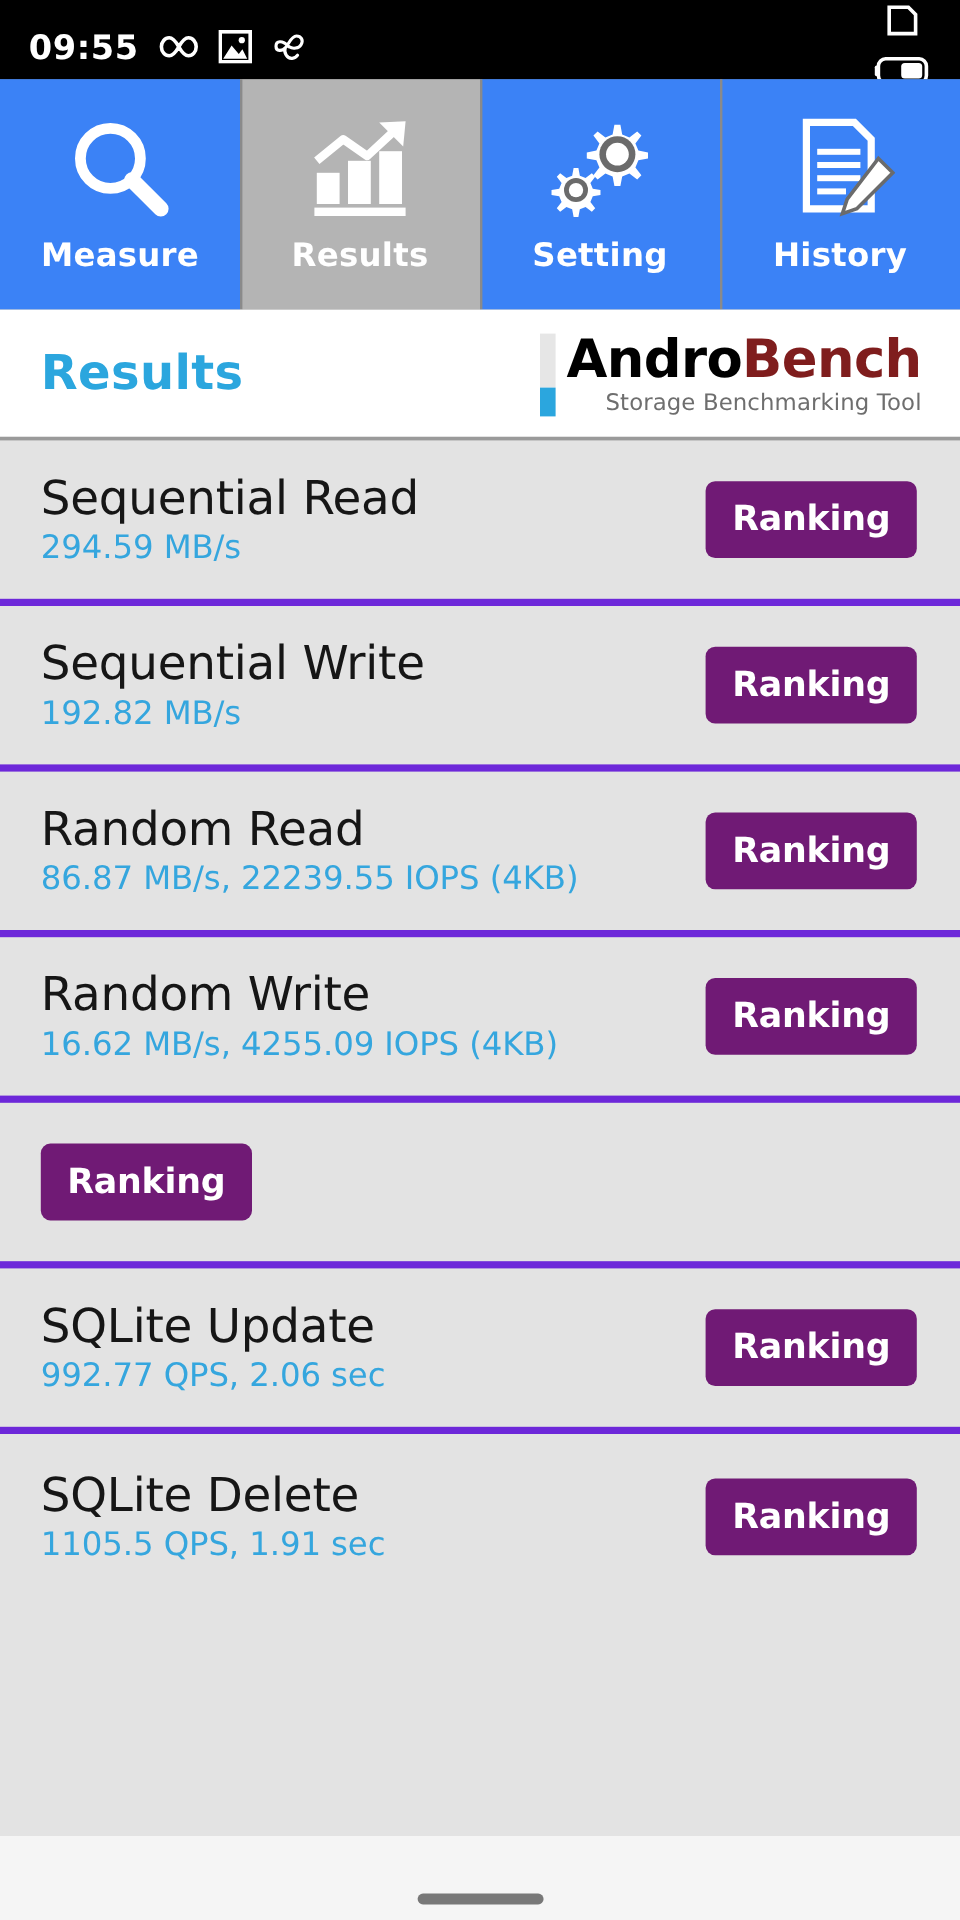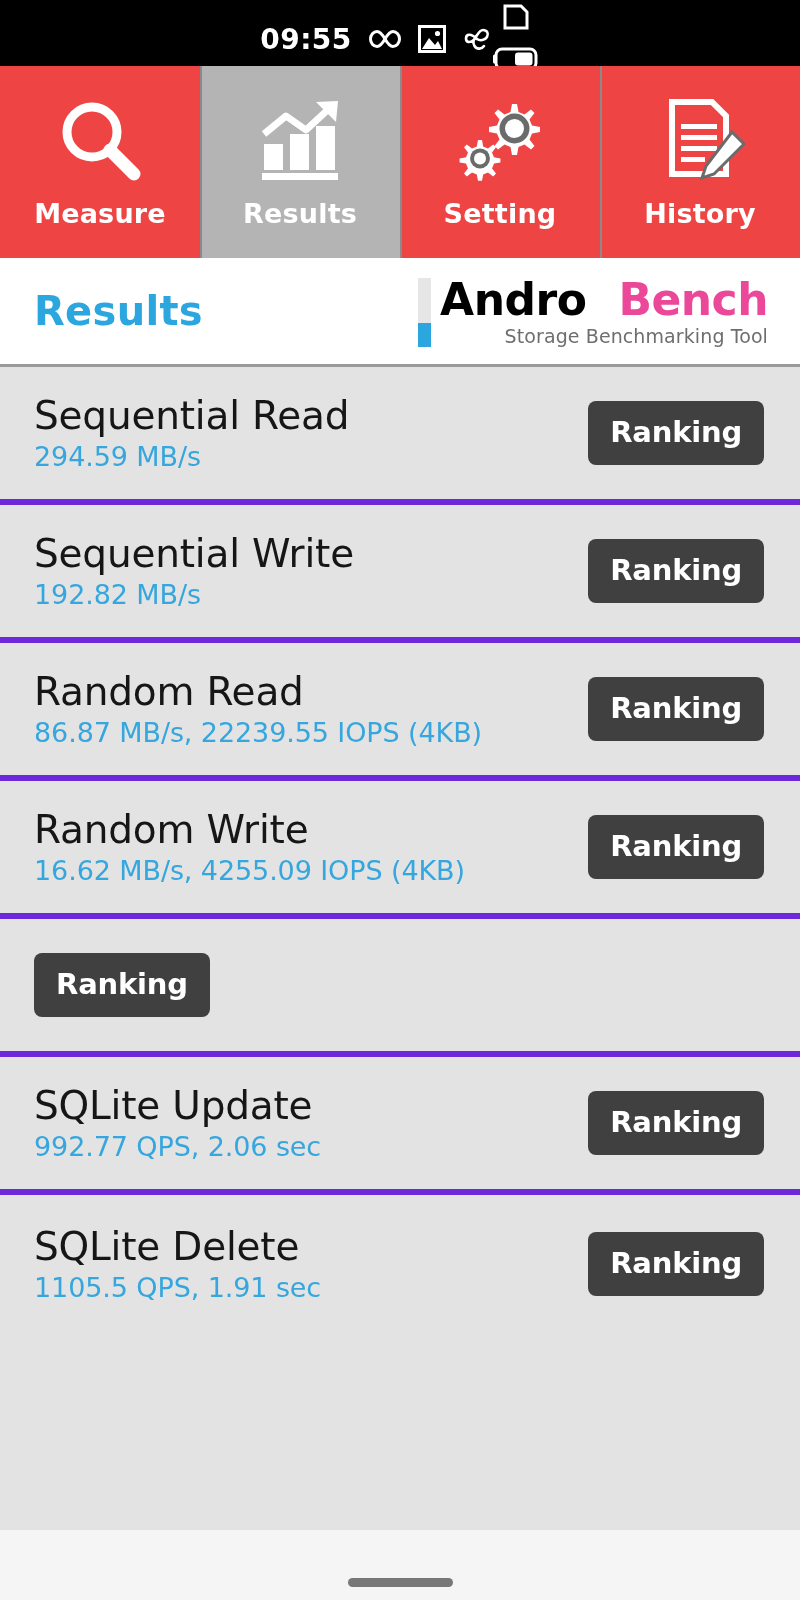--- a/index.html
+++ b/index.html
@@ -8,38 +8,38 @@
     background:#e3e3e3;
     font-family:"DejaVu Sans", sans-serif;
     overflow:hidden;
   }
   #screen { position:relative; width:800px; height:1600px; background:#e3e3e3; }
 
   
   .statusbar {
     position:absolute; top:0; left:0; width:800px; height:78px;
     background:#000; color:#fff;
-    display:flex; align-items:center; justify-content:center;
+    display:flex; align-items:center; justify-content:space-between;
     padding:0 24px;
   }
   .sb-left  { display:flex; align-items:center; gap:16px; }
   .sb-right { display:flex; align-items:center; gap:14px;flex-direction:column; }
   .sb-time  { font-size:28px; font-weight:600; letter-spacing:.5px; font-family:"DejaVu Sans", sans-serif; }
   .sb-batt-num { font-size:28px; font-weight:600; margin-left:2px; }
   .sb-icon { display:flex; align-items:center; }
 
   
   .tabbar {
     position:absolute; top:66px; left:0; width:800px; height:192px;
     display:flex; background:#6b6b6b;
   }
   .tab {
     flex:1 1 0; position:relative;
     display:flex; flex-direction:column; align-items:center; justify-content:center;
-    background:#ef4444; color:#ffffff; gap:2px;
+    background:#3b82f6; color:#ffffff; gap:2px;
   }
   .tab.active { background:#b4b4b4; }
   .tab + .tab::before {
     content:""; position:absolute; left:0; top:0; bottom:0; width:2px;
     background:#8a8a8a;
   }
   .tab.active::before, .tab.active + .tab::before { background:#8a8a8a; }
   .tab-icon { height:88px; display:flex; align-items:flex-end; justify-content:center; }
   .tab-label { font-size:27px; font-weight:bold; margin-top:12px; letter-spacing:.2px; }
 
@@ -53,40 +53,40 @@
   .header-title {
     color:#2ba6de; font-size:40px; font-weight:bold; letter-spacing:.3px;
   }
   .logo { display:flex; align-items:stretch; gap:9px; margin-top:2px; }
   .logo-bar { width:13px; display:flex; flex-direction:column; }
   .logo-bar-top { flex:1; background:#e6e6e6; }
   .logo-bar-bot { height:24px; background:#2ba6de; }
   .logo-text { display:flex; flex-direction:column; align-items:flex-end; }
   .logo-word { font-size:44px; font-weight:bold; line-height:1.0; letter-spacing:-.5px; }
   .logo-andro { color:#000000; }
-  .logo-bench { color:#ec4899;margin-left:32px; }
+  .logo-bench { color:#7f1d1d; }
   .logo-sub { font-size:19px; color:#6e6e6e; margin-top:3px; letter-spacing:.1px; }
 
   
   .list {
     position:absolute; top:364px; left:0; width:800px; height:1166px;
     background:#e3e3e3;
     border-top:3px solid #9a9a9a;
   }
   .row {
     position:relative; height:138px; width:800px;
     display:flex; align-items:center; justify-content:space-between;
     padding:0 36px 0 34px;
     border-bottom:6px solid #6d28d9;
   }
   .row-texts { display:flex; flex-direction:column; gap:4px; }
   .row-title { font-size:39px; color:#161616; line-height:1.12; letter-spacing:-.2px; }
   .row-value { font-size:27px; color:#35a6de; line-height:1.15; letter-spacing:-.1px; }
   .ranking-btn {
-    background:#404040; color:#ffffff;
+    background:#701a75; color:#ffffff;
     font-size:29px; font-weight:bold;
     border:none; border-radius:8px;
     padding:14px 22px 16px 22px;
     min-width:152px; text-align:center;
     font-family:"DejaVu Sans", sans-serif;
     letter-spacing:-.2px;
   }
   .list-filler { width:800px; background:#e3e3e3; }
 
   

